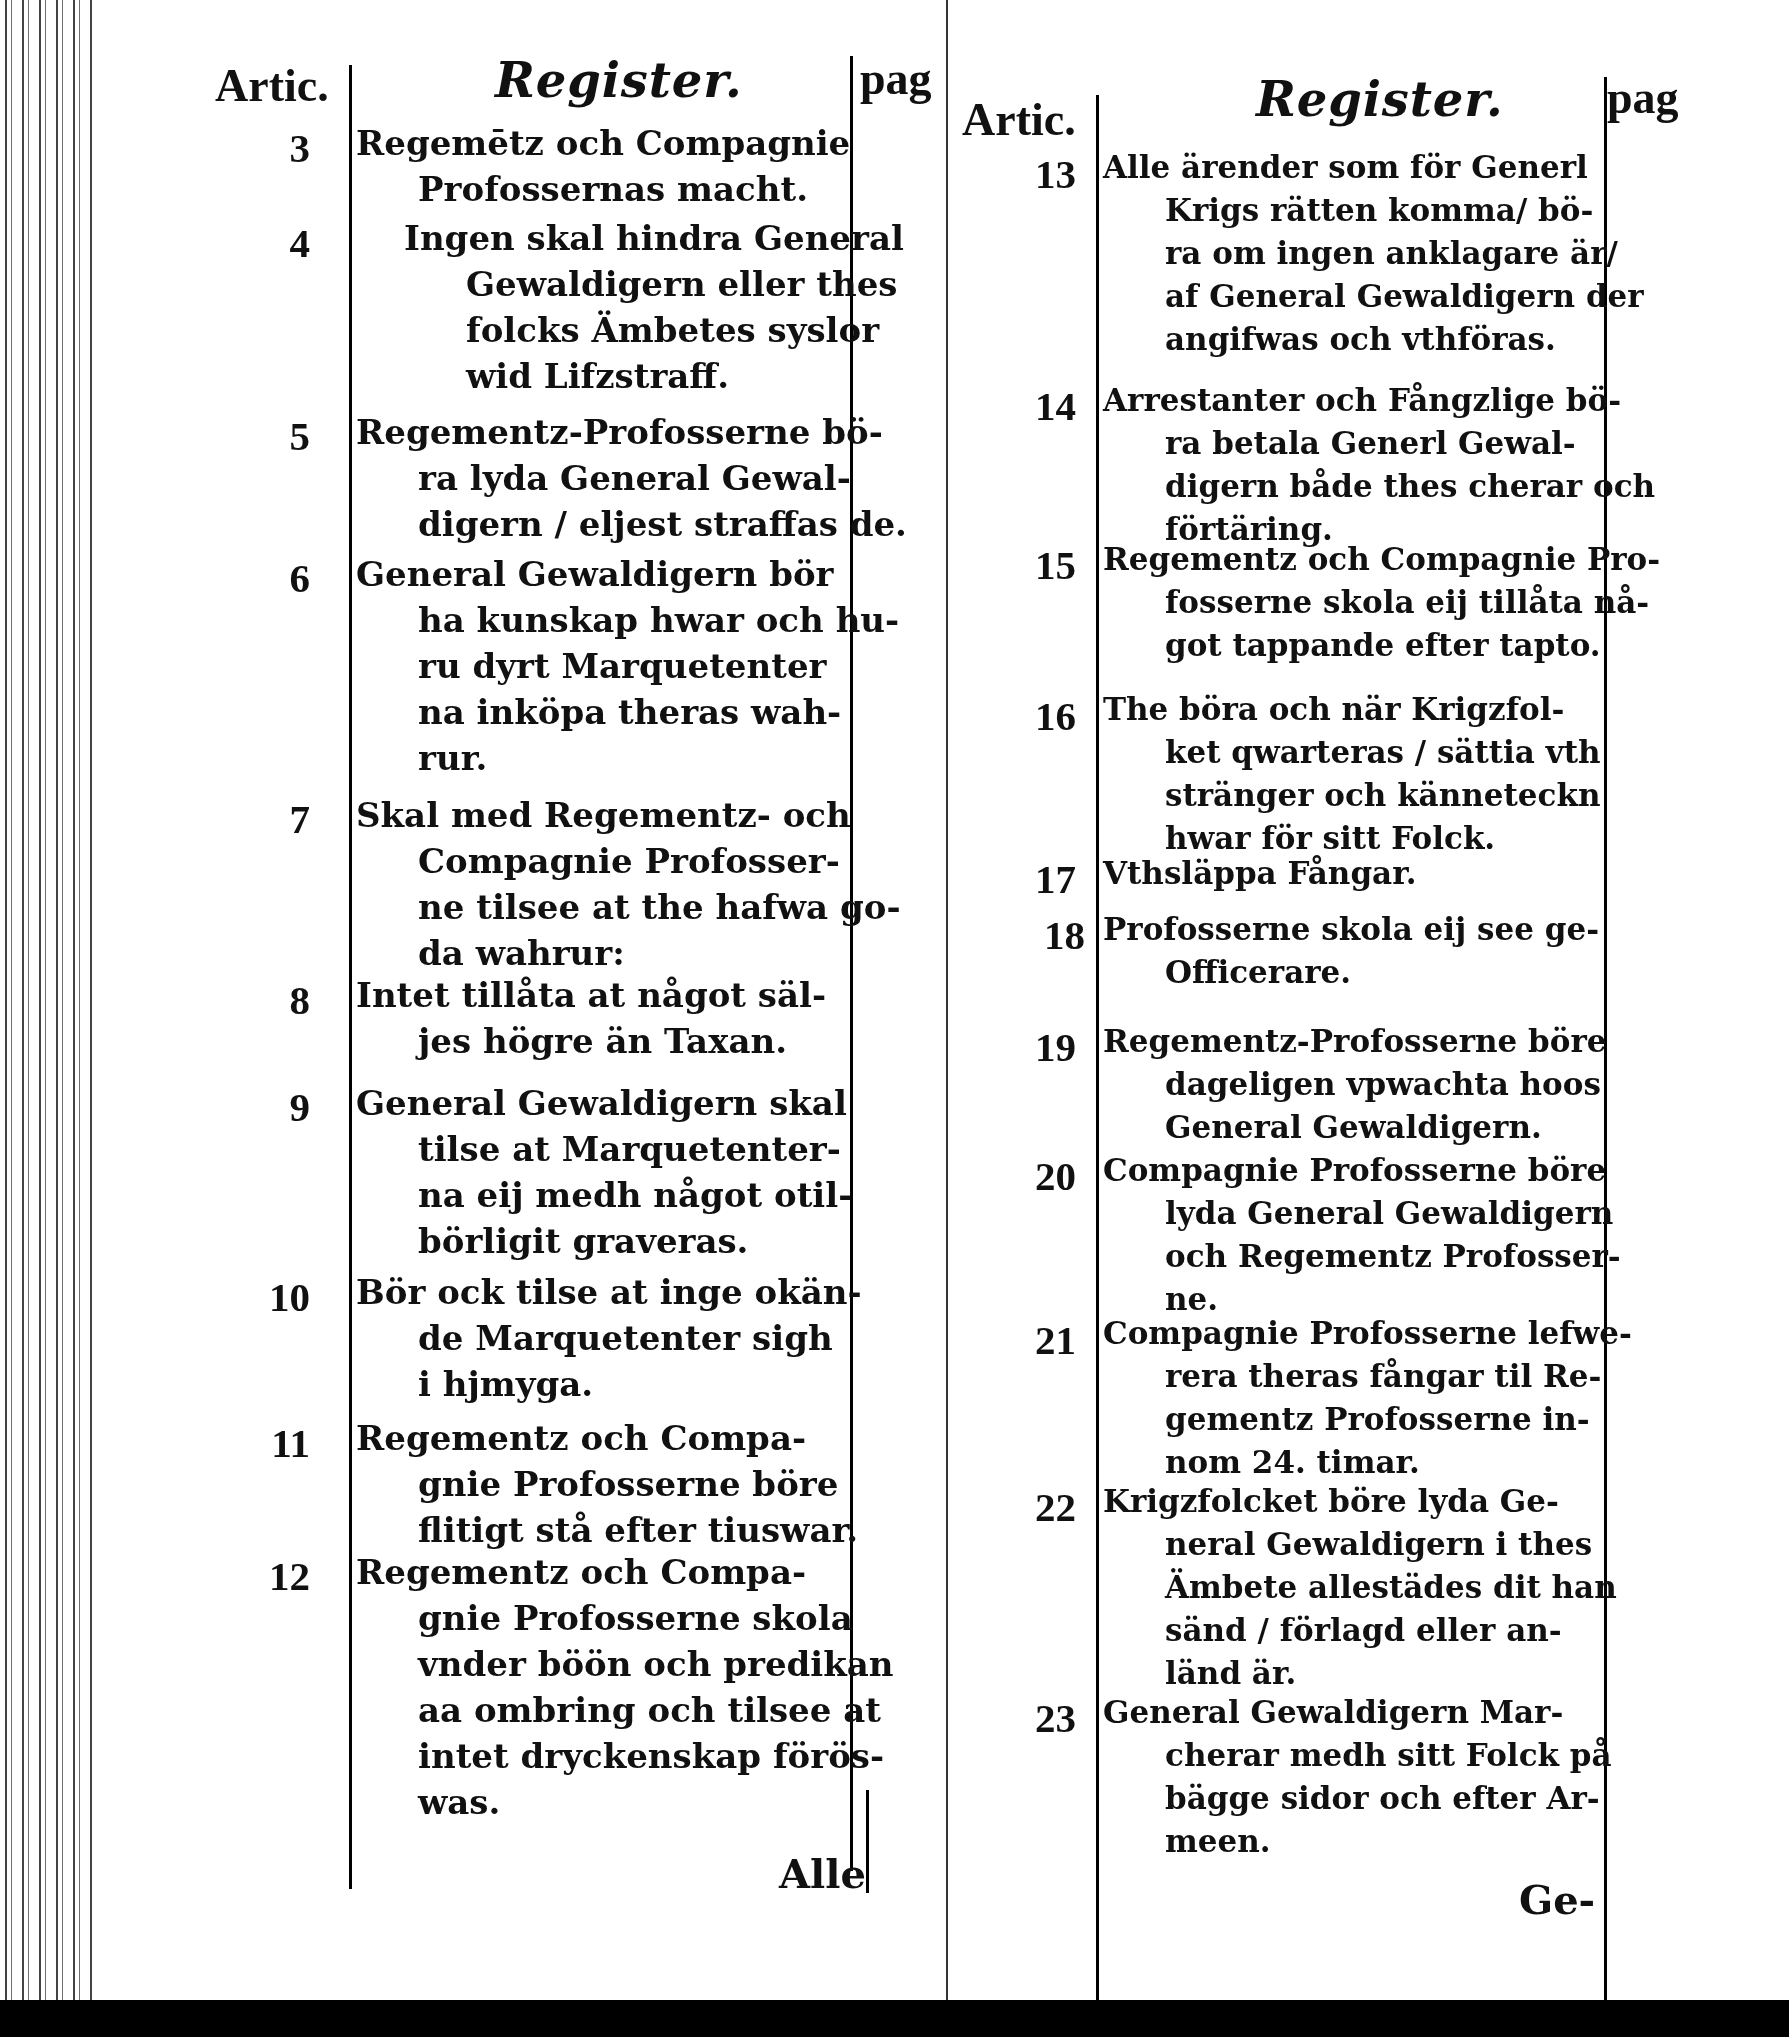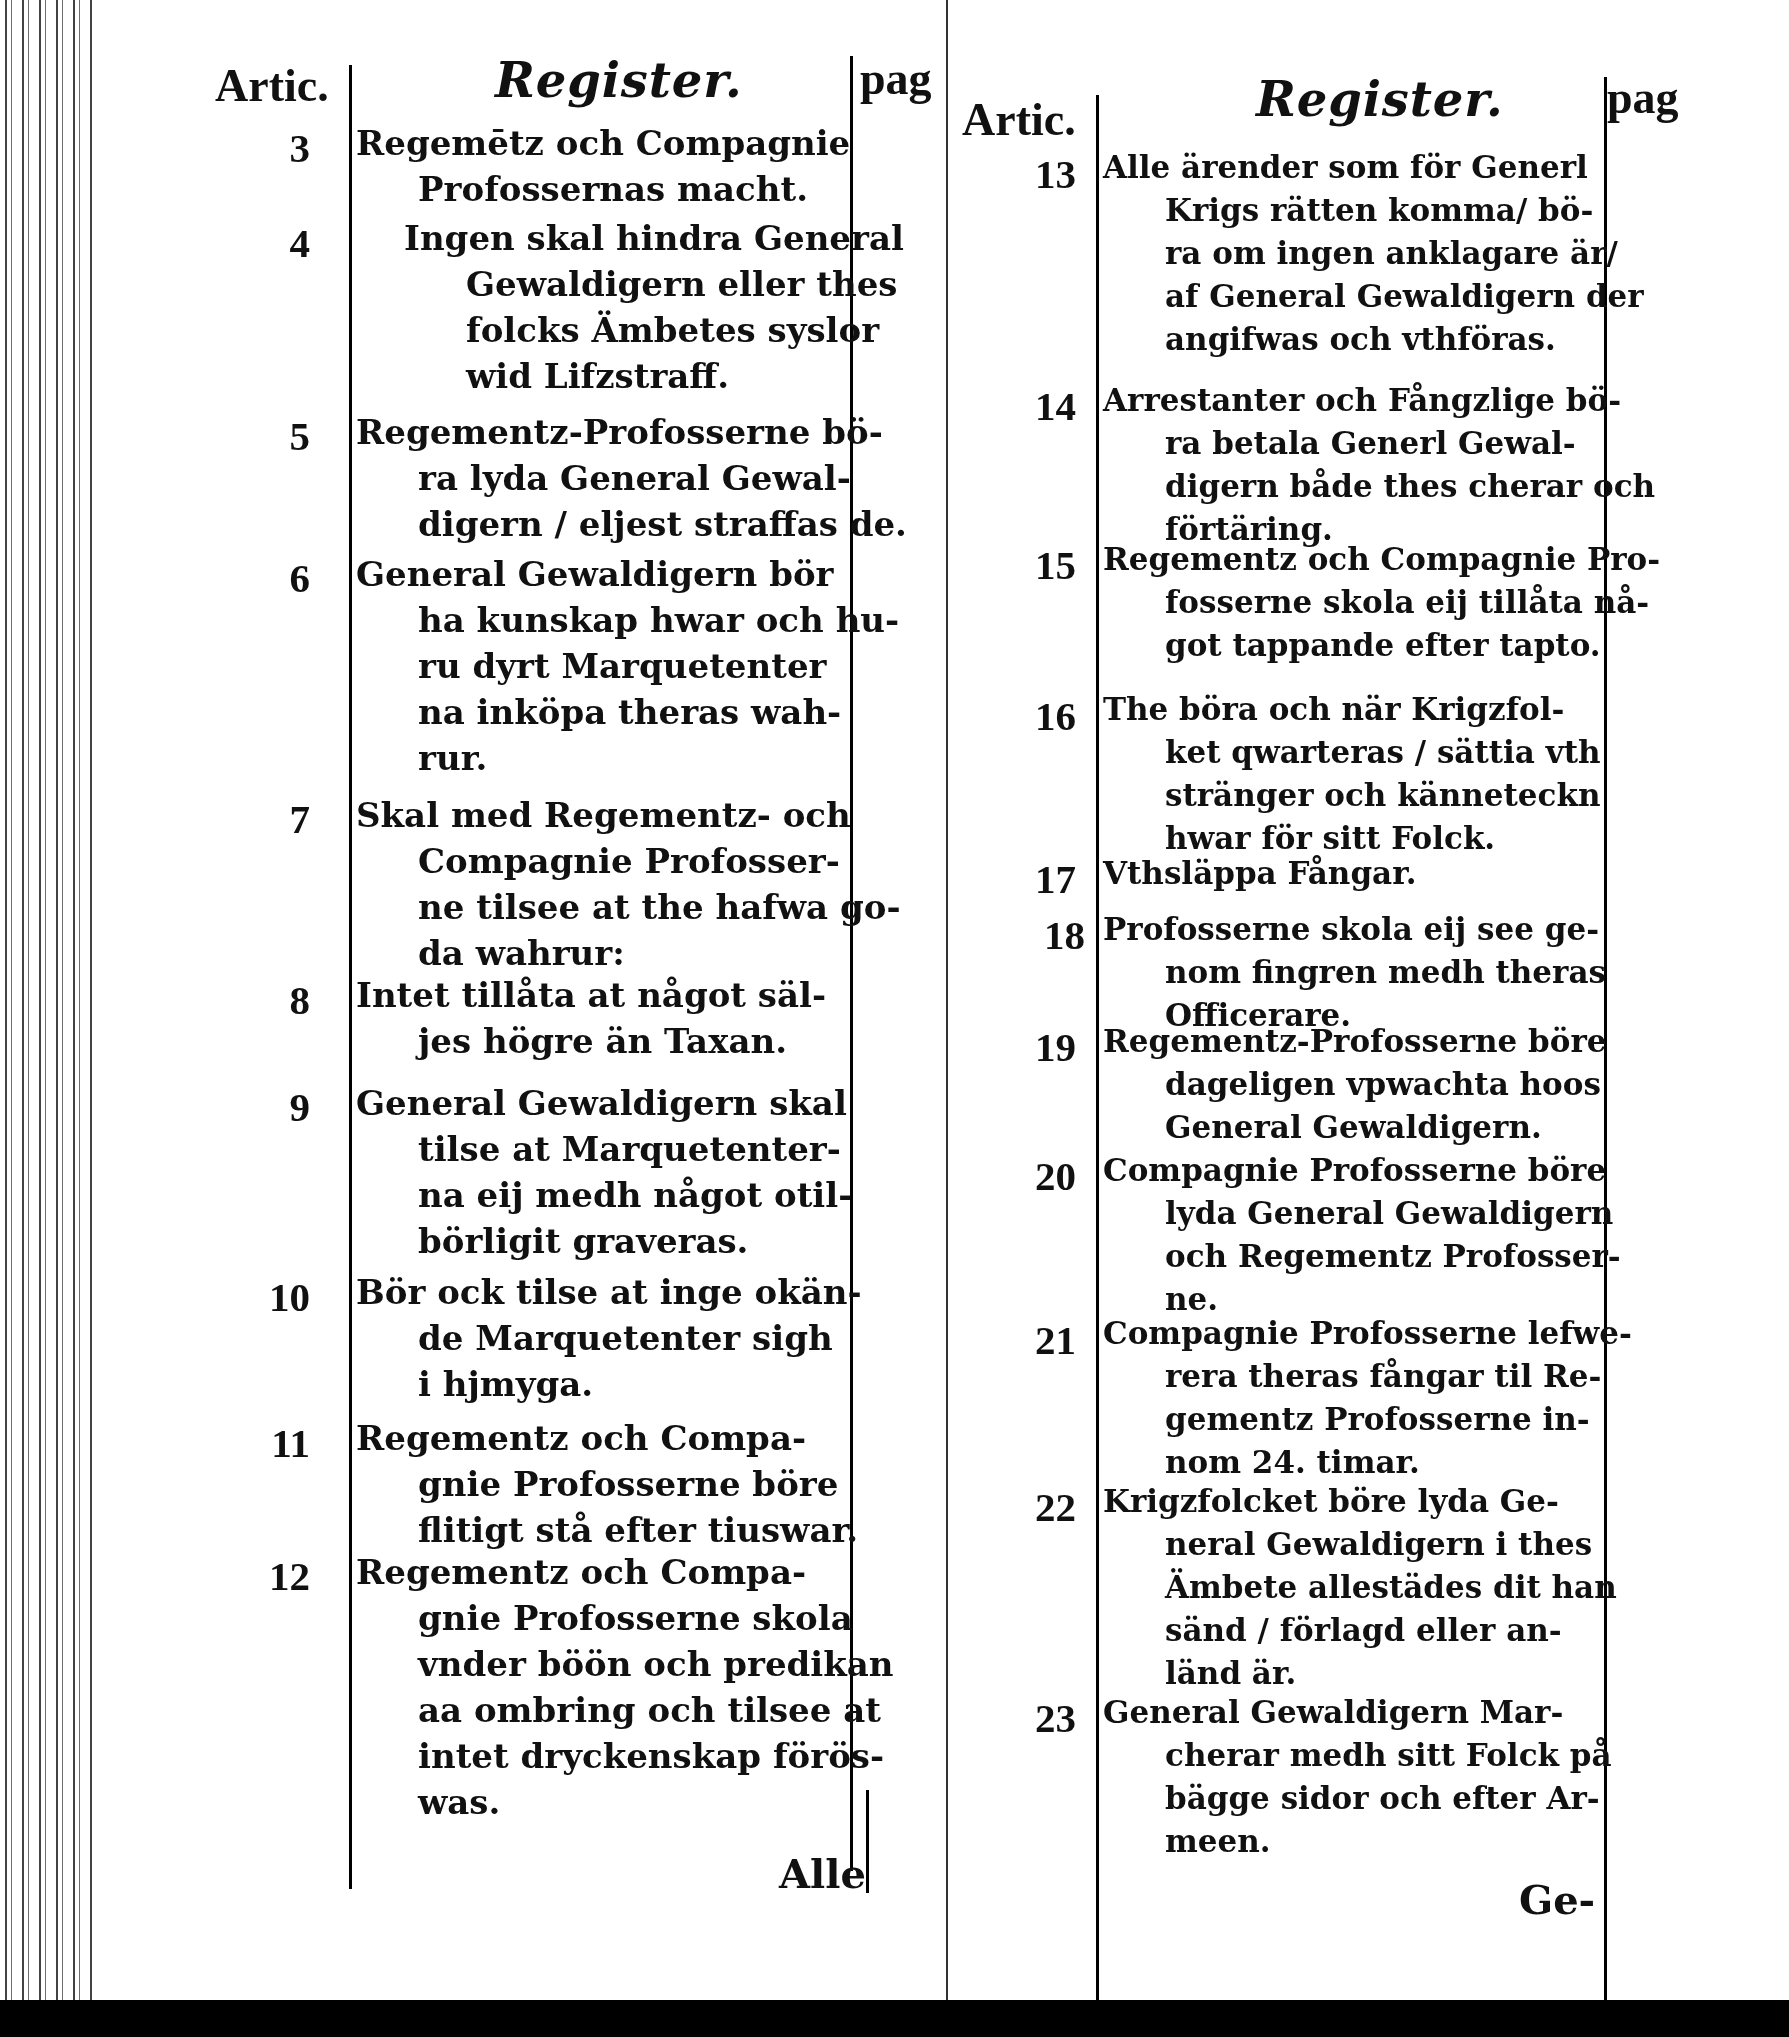--- a/index.html
+++ b/index.html
@@ -147,21 +147,20 @@
         <span class="line indent">stränger och känneteckn</span>
         <span class="line indent">hwar för sitt Folck.</span>
       </div>
       <div class="num" style="left: 981px; top: 855px;">17</div>
       <div class="entry" style="left: 1103px; top: 852px;">
         <span class="line">Vthsläppa Fångar.</span>
       </div>
       <div class="num" style="left: 1017px; top: 911px; text-align: center;">18</div>
       <div class="entry" style="left: 1103px; top: 908px;">
         <span class="line">Profosserne skola eij see ge-</span>
-        <span class="line indent">nom fingren medh theras</span>
         <span class="line indent">Officerare.</span>
       </div>
       <div class="num" style="left: 981px; top: 1023px;">19</div>
       <div class="entry" style="left: 1103px; top: 1020px;">
         <span class="line">Regementz-Profosserne böre</span>
         <span class="line indent">dageligen vpwachta hoos</span>
         <span class="line indent">General Gewaldigern.</span>
       </div>
       <div class="num" style="left: 981px; top: 1152px;">20</div>
       <div class="entry" style="left: 1103px; top: 1149px;">

